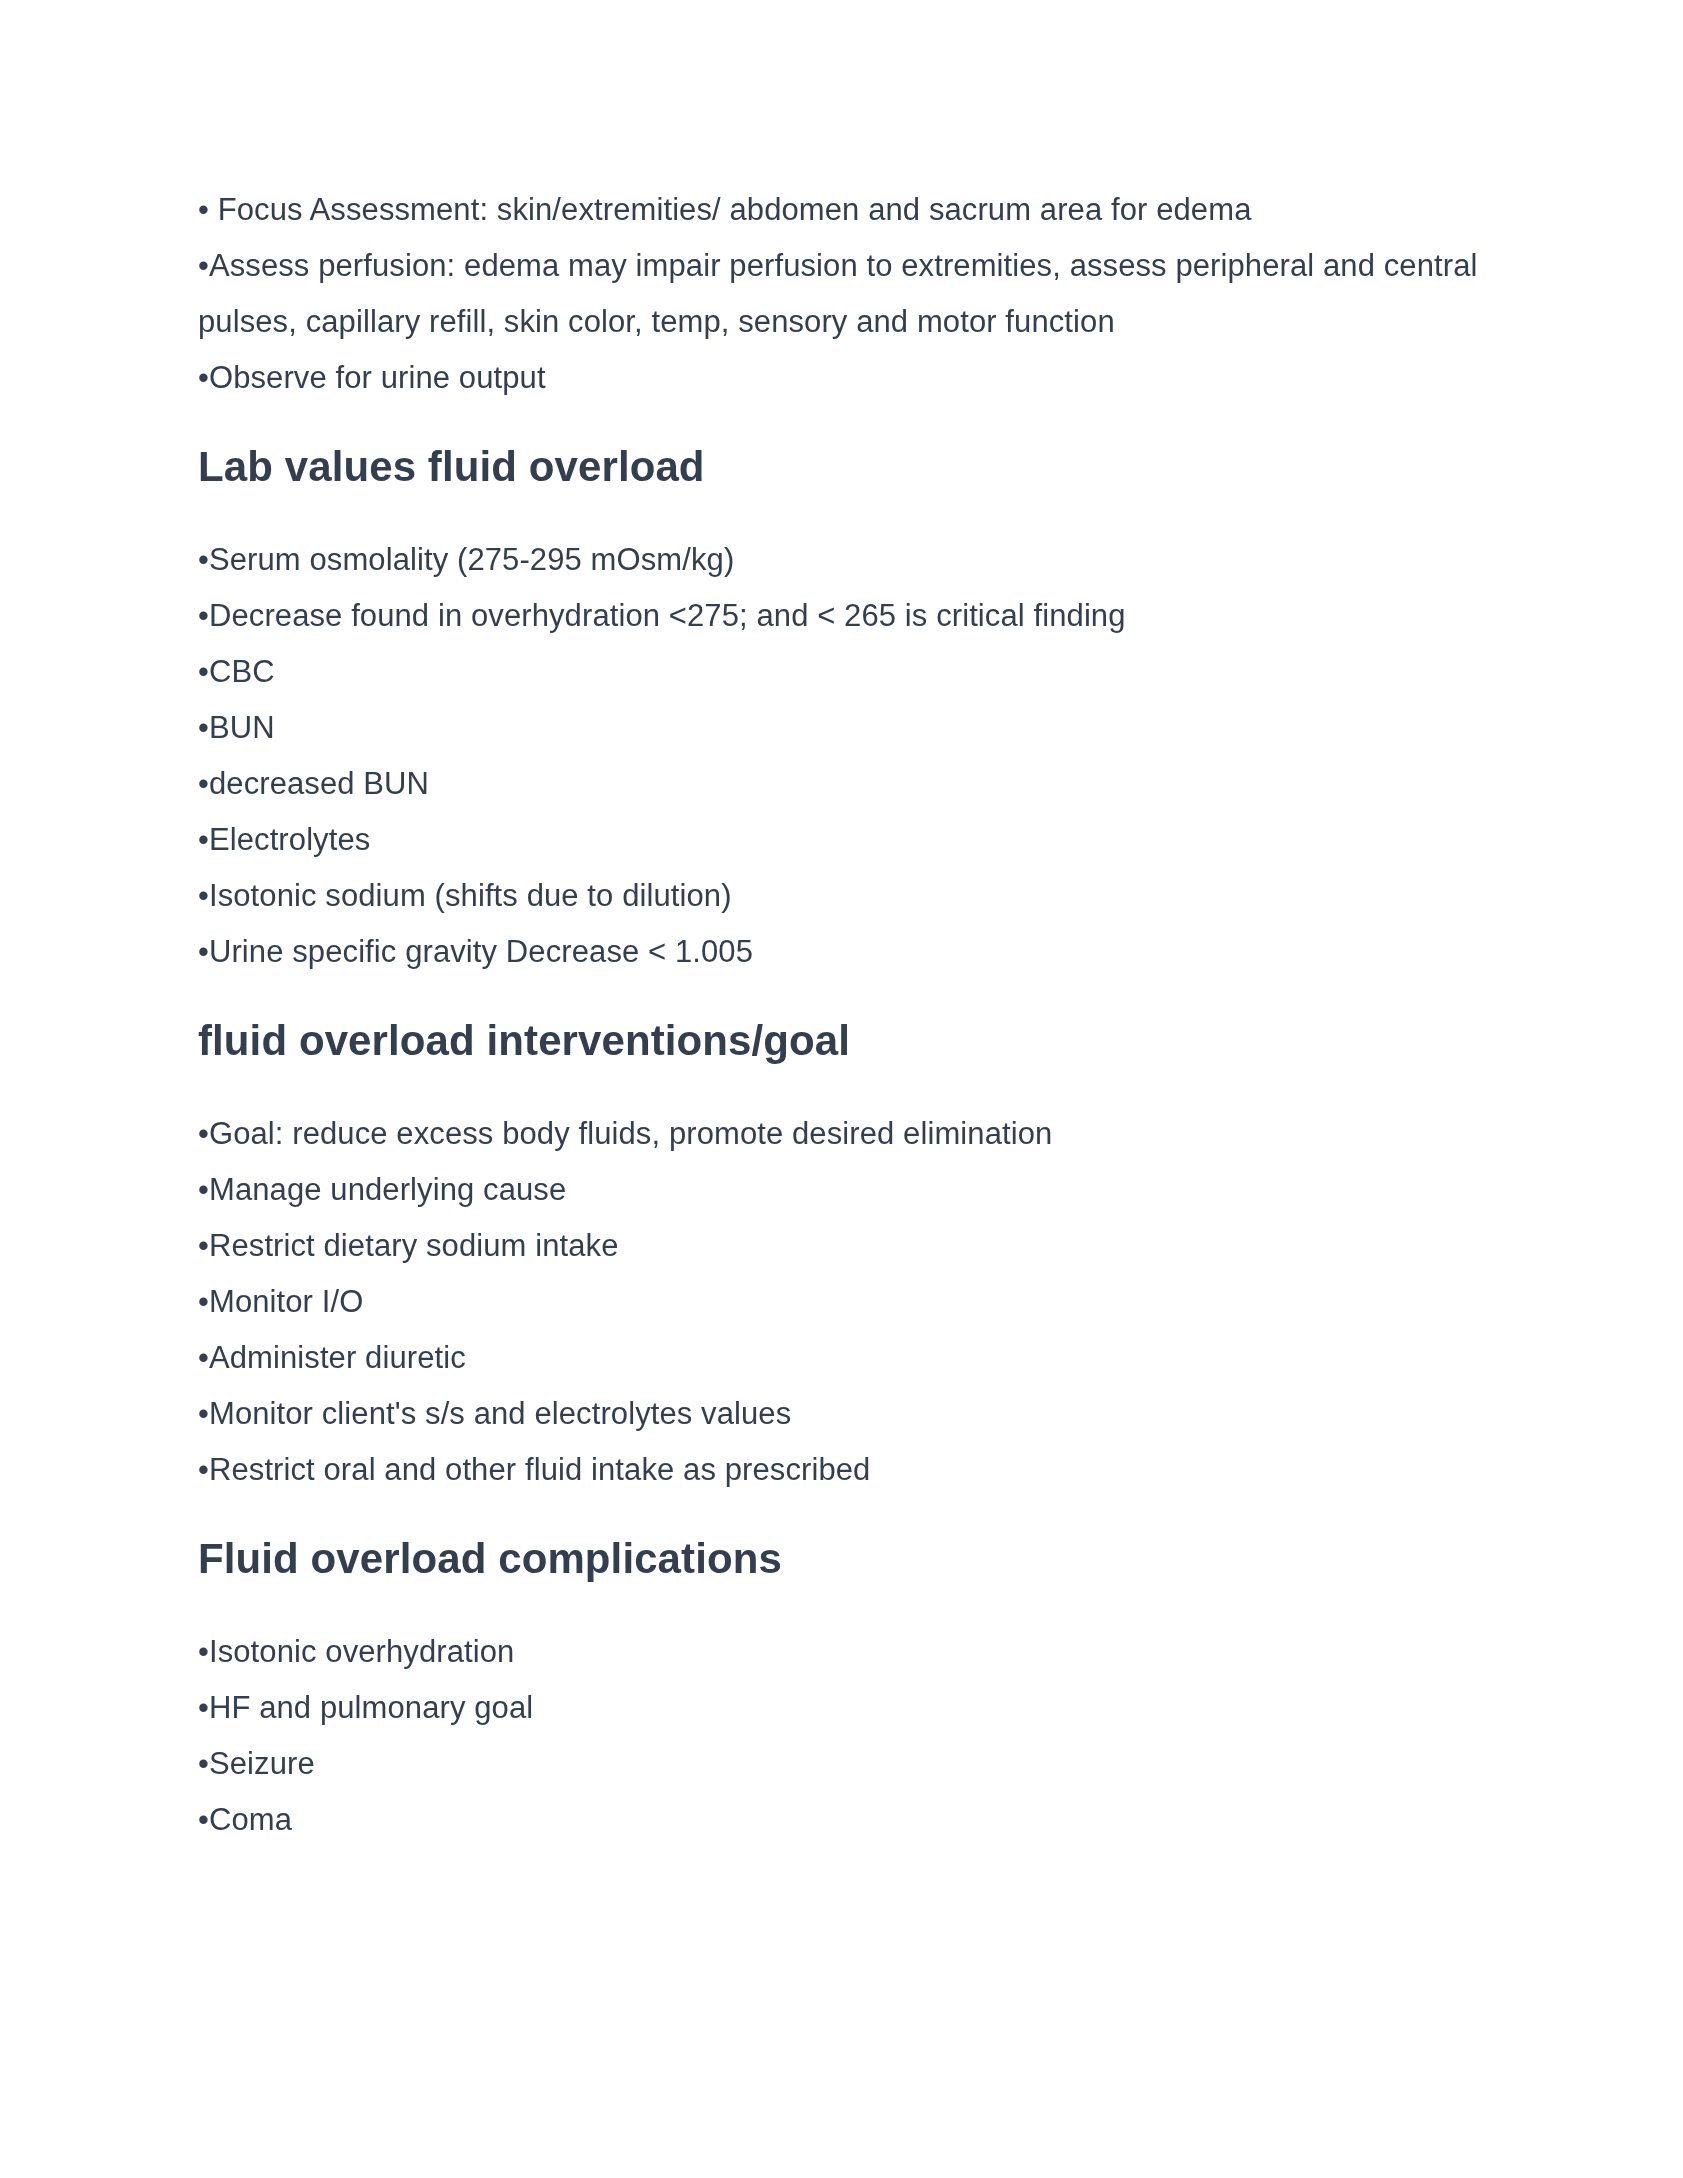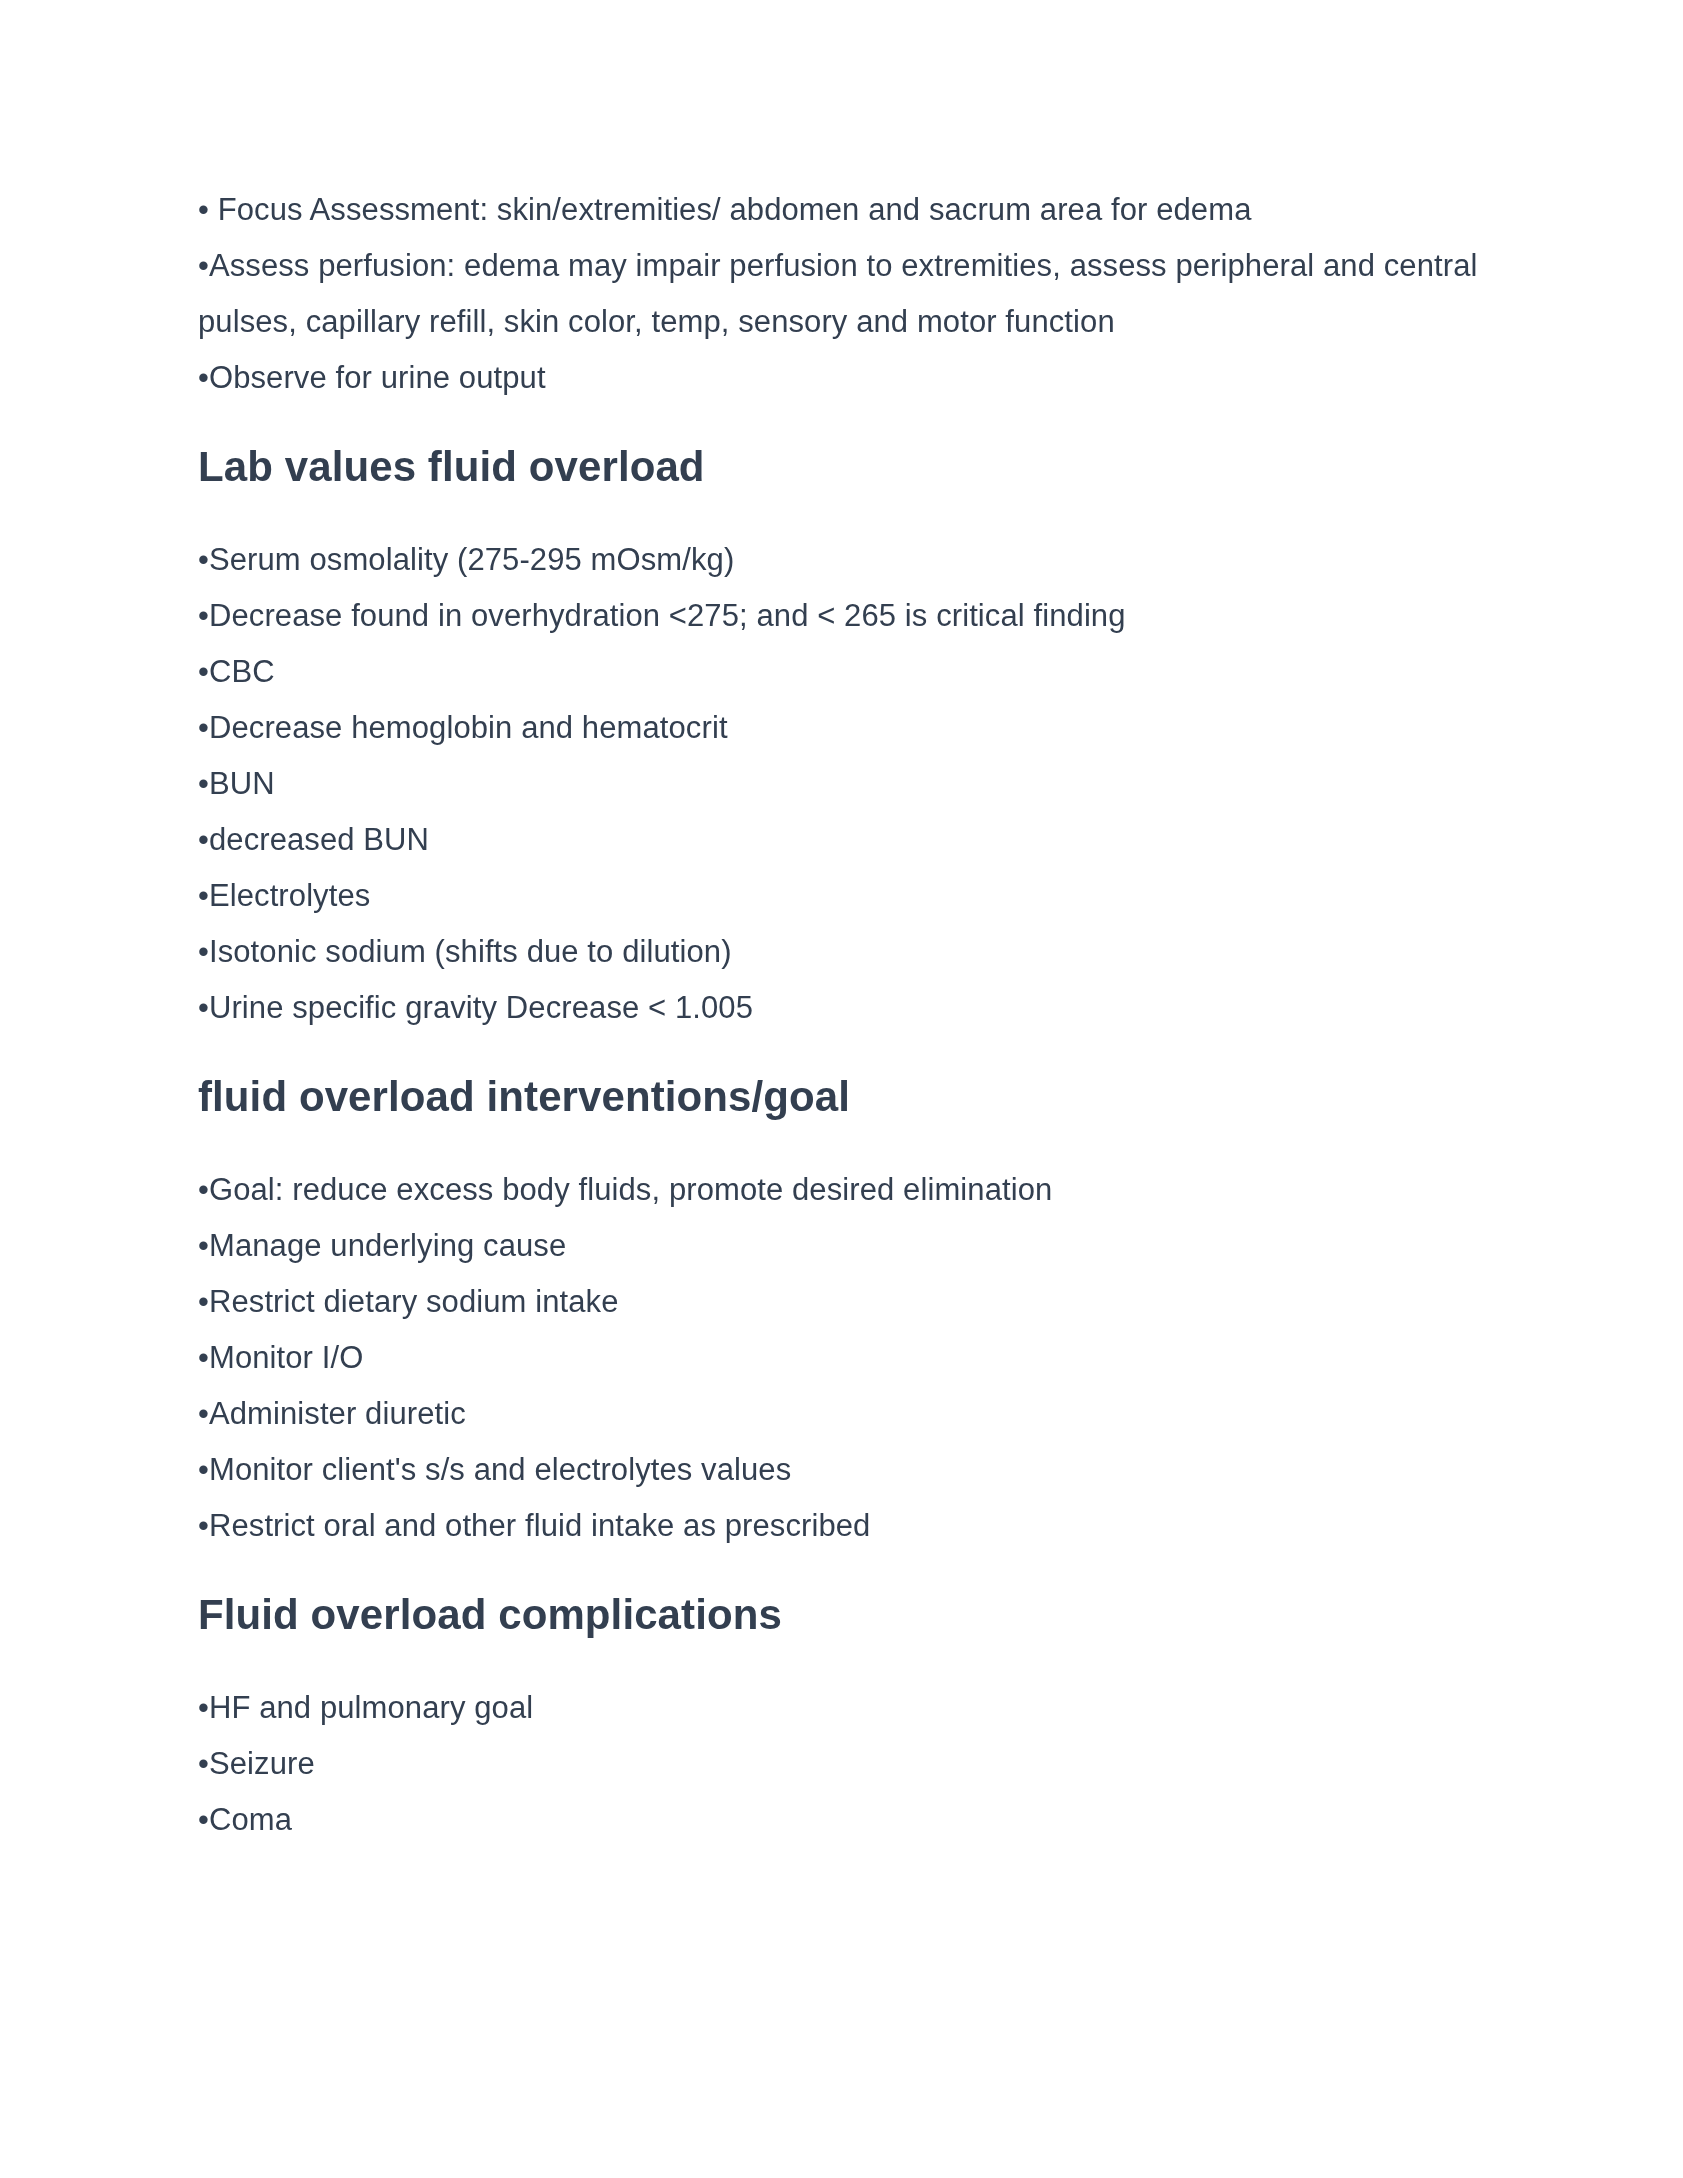--- a/index.html
+++ b/index.html
@@ -43,36 +43,36 @@
 <main class="page">
   <p class="bullet">• Focus Assessment: skin/extremities/ abdomen and sacrum area for edema</p>
   <p class="bullet">•Assess perfusion: edema may impair perfusion to extremities, assess peripheral and central pulses, capillary refill, skin color, temp, sensory and motor function</p>
   <p class="bullet">•Observe for urine output</p>
 
   <h2 class="heading">Lab values fluid overload</h2>
 
   <p class="bullet">•Serum osmolality (275-295 mOsm/kg)</p>
   <p class="bullet">•Decrease found in overhydration &lt;275; and &lt; 265 is critical finding</p>
   <p class="bullet">•CBC</p>
-  <p class="bullet">•Decrease hemoglobin and hematocrit</p>
   <p class="bullet">•BUN</p>
   <p class="bullet">•decreased BUN</p>
   <p class="bullet">•Electrolytes</p>
   <p class="bullet">•Isotonic sodium (shifts due to dilution)</p>
   <p class="bullet">•Urine specific gravity Decrease &lt; 1.005</p>
 
   <h2 class="heading">fluid overload interventions/goal</h2>
 
   <p class="bullet">•Goal: reduce excess body fluids, promote desired elimination</p>
   <p class="bullet">•Manage underlying cause</p>
   <p class="bullet">•Restrict dietary sodium intake</p>
   <p class="bullet">•Monitor I/O</p>
   <p class="bullet">•Administer diuretic</p>
   <p class="bullet">•Monitor client's s/s and electrolytes values</p>
   <p class="bullet">•Restrict oral and other fluid intake as prescribed</p>
 
   <h2 class="heading">Fluid overload complications</h2>
 
+  <p class="bullet">•Isotonic overhydration</p>
   <p class="bullet">•HF and pulmonary goal</p>
   <p class="bullet">•Seizure</p>
   <p class="bullet">•Coma</p>
 </main>
 
 
 </body></html>

